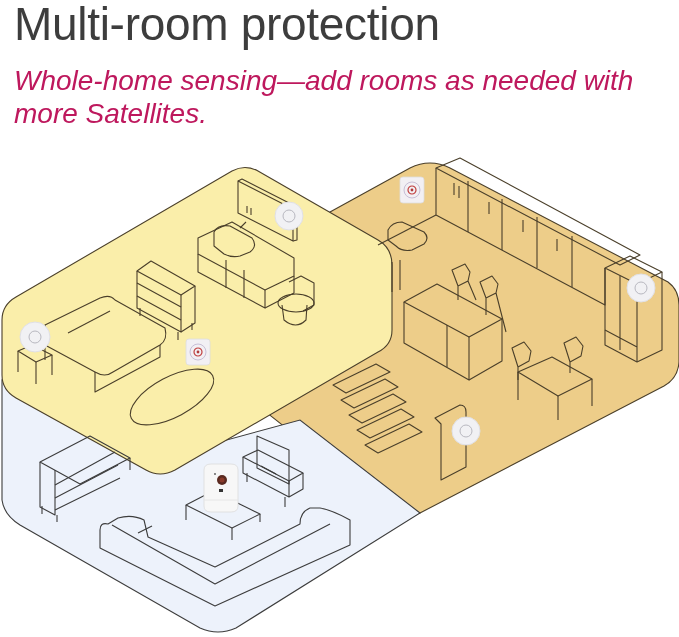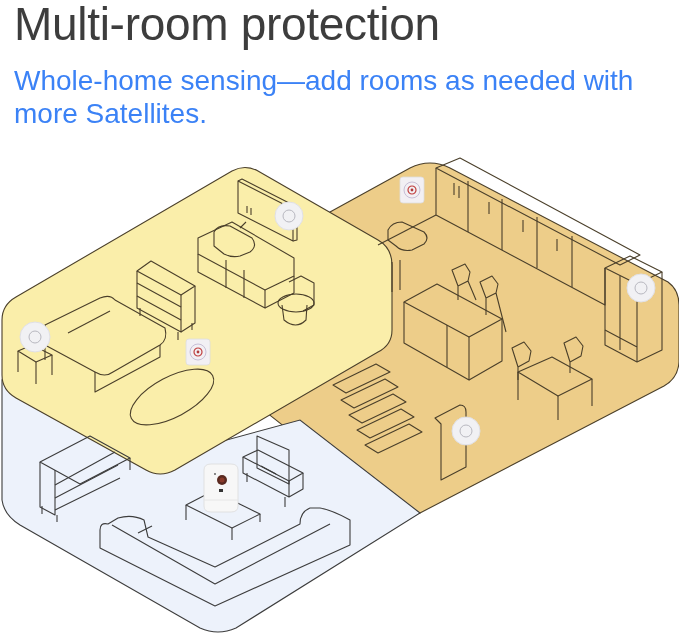--- a/index.html
+++ b/index.html
@@ -1,18 +1,18 @@
 <!DOCTYPE html>
 <html><head>
 <meta charset="utf-8">
 <style>
   html, body { margin:0; padding:0; background:#ffffff; }
   body { width:679px; height:637px; position:relative; overflow:hidden; font-family:"Liberation Sans", "DejaVu Sans", sans-serif; color:#3a3a3a; }
   .headline { position:absolute; left:14px; top:-4px; font-size:46px; font-weight:400; letter-spacing:-0.3px; color:#3d3d3d; line-height:56px; white-space:nowrap; }
-  .subhead { position:absolute; left:14px; top:64px; font-size:28px; line-height:33px; color:#3b82f6; width:640px; }
+  .subhead { position:absolute; left:14px; top:64px; font-size:28px; line-height:33px; color:#be185d; width:640px;font-style:italic; }
   .art { position:absolute; left:0; top:0; width:679px; height:637px; }
   .line { fill:none; stroke:#4a3f2a; stroke-width:1.1; stroke-linejoin:round; }
   .gline { fill:none; stroke:#3c3c3c; stroke-width:1.1; stroke-linejoin:round; }
 </style>
 </head>
 <body>
 
 <div class="headline">Multi-room protection</div>
 <div class="subhead">Whole-home sensing—add rooms as needed with more Satellites.</div>
 

